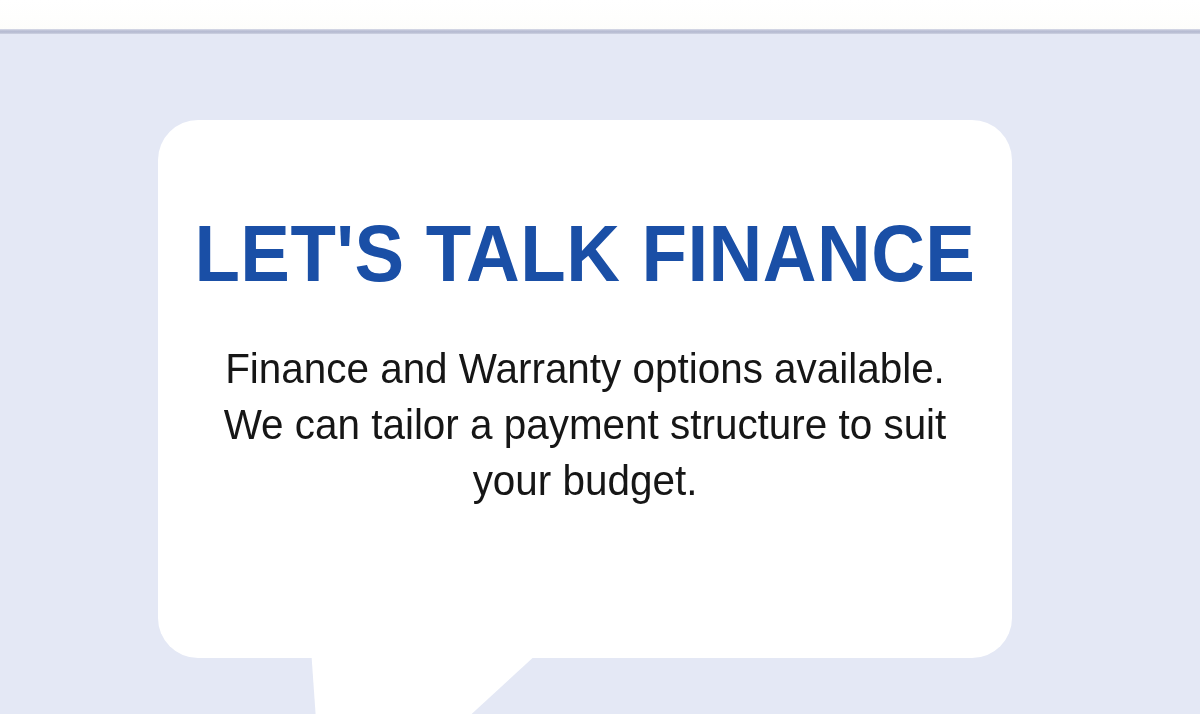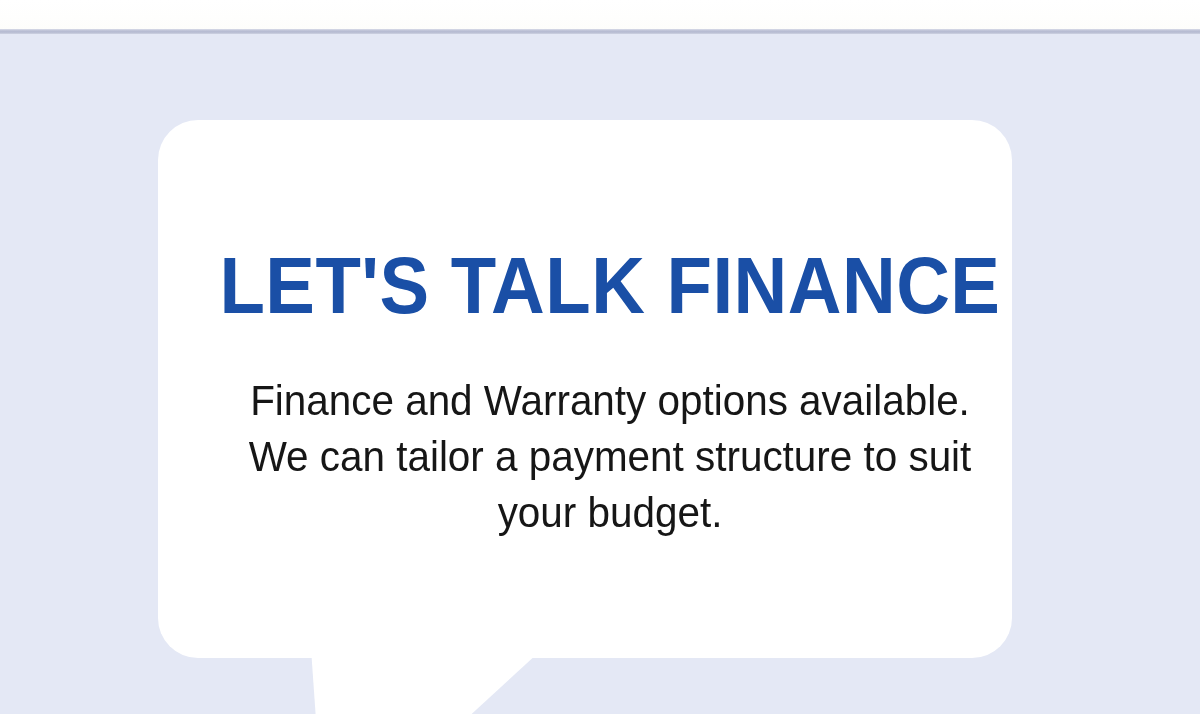--- a/index.html
+++ b/index.html
@@ -71,30 +71,29 @@
     height: 74px;
     background: #ffffff;
     -webkit-clip-path: polygon(4% 0%, 97% 0%, 66% 100%, 6% 100%);
     clip-path: polygon(4% 0%, 97% 0%, 66% 100%, 6% 100%);
   }
 
   
   .bubble-content {
     position: absolute;
     left: 158px;
-    top: 136px;
+    top: 104px;
     width: 854px;
     height: 538px;
     display: flex;
     flex-direction: column;
     align-items: center;
     justify-content: flex-start;
     box-sizing: border-box;
     padding: 110px 34px 0 34px;
-    margin-left: 25px;
   }
 
   .headline {
     margin: 0;
     font-family: "Liberation Sans Narrow", "Liberation Sans", "DejaVu Sans Condensed", "DejaVu Sans", sans-serif;
     font-weight: 700;
     font-size: 80px;
     line-height: 1;
     letter-spacing: 0.5px;
     color: #1a4fa6;

